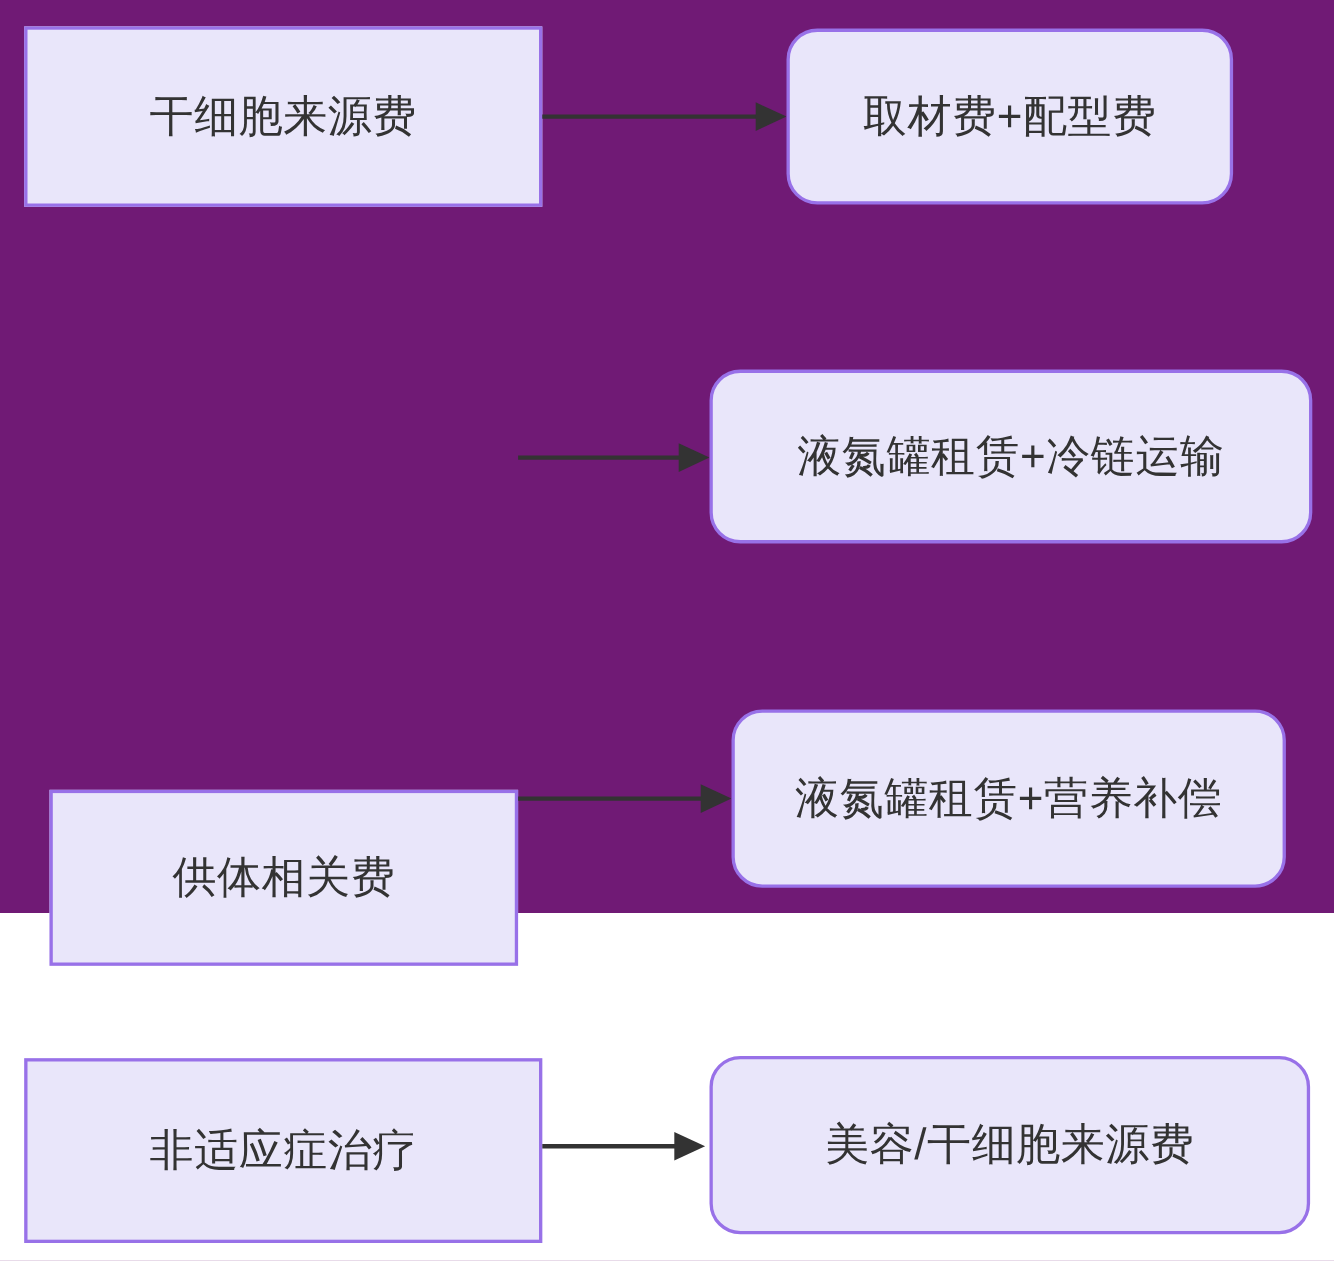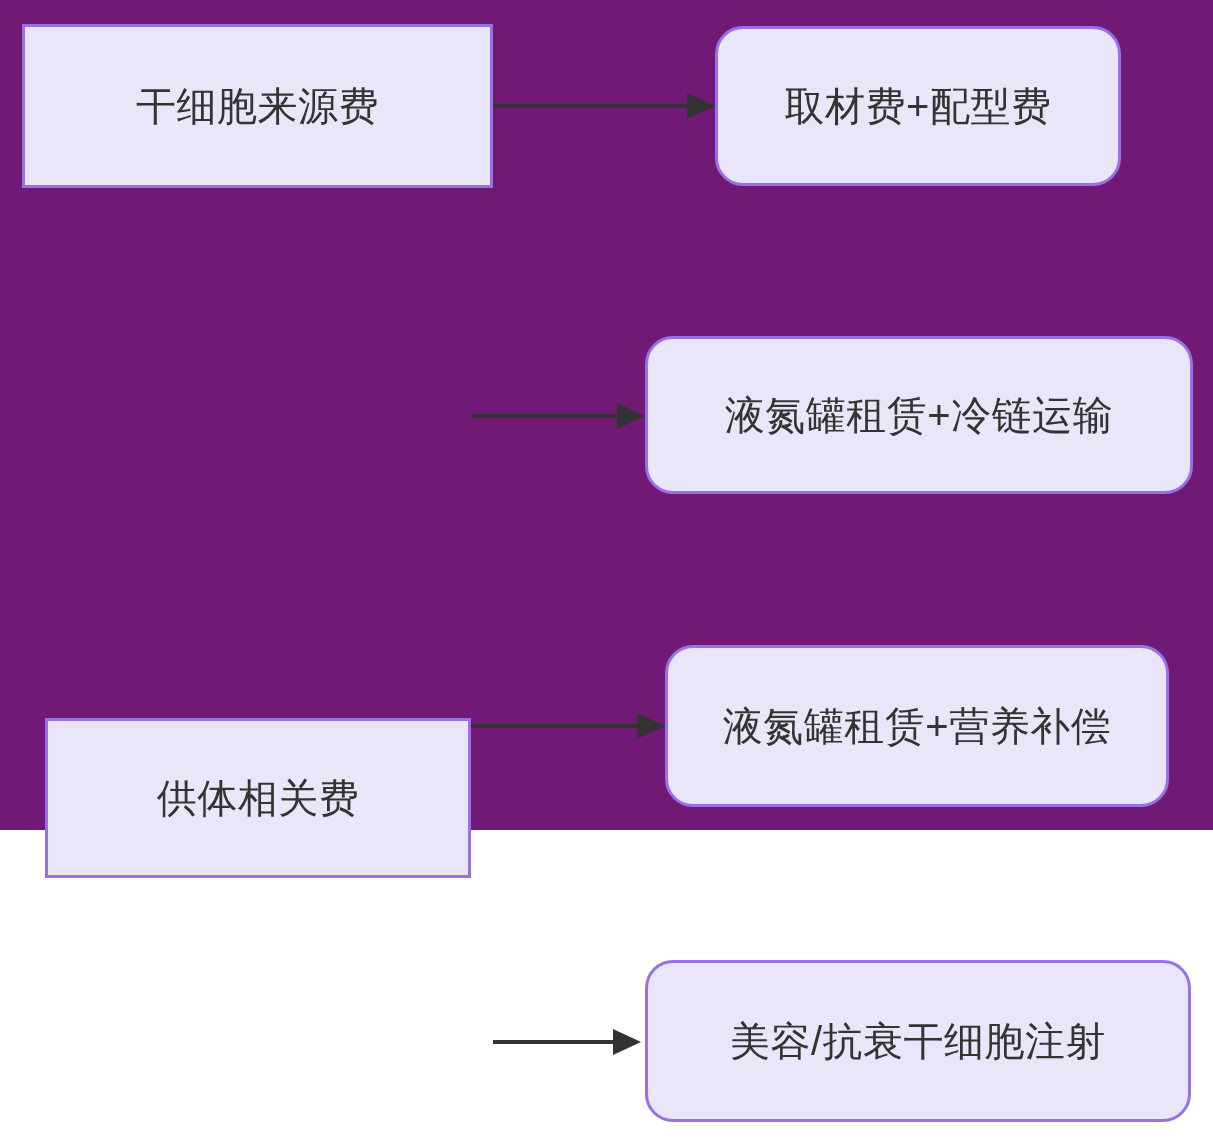--- a/index.html
+++ b/index.html
@@ -92,25 +92,28 @@
     <svg width="198" height="32" viewBox="0 0 198 32" xmlns="http://www.w3.org/2000/svg">
       <line x1="0" y1="16" x2="168" y2="16" stroke="#333333" stroke-width="4"></line>
       <polygon points="166,3 194,16 166,29" fill="#333333"></polygon>
     </svg>
   </div>
 
   <div class="node rounded" style="left:665px; top:645px; width:504px; height:162px;">
     <span class="node-label">液氮罐租赁+营养补偿</span>
   </div>
 
+  <div class="node square" style="left:22px; top:962px; width:471px; height:168px;">
+    <span class="node-label">非适应症治疗</span>
+  </div>
 
   <div class="edge" style="left:493px; top:1026px; width:152px; height:32px;">
     <svg width="152" height="32" viewBox="0 0 152 32" xmlns="http://www.w3.org/2000/svg">
       <line x1="0" y1="16" x2="122" y2="16" stroke="#333333" stroke-width="4"></line>
       <polygon points="120,3 148,16 120,29" fill="#333333"></polygon>
     </svg>
   </div>
 
   <div class="node rounded" style="left:645px; top:960px; width:546px; height:162px;">
-    <span class="node-label">美容/抗衰干细胞注射</span>
+    <span class="node-label">美容/干细胞来源费</span>
   </div>
 
 </div>
 
 </body></html>

